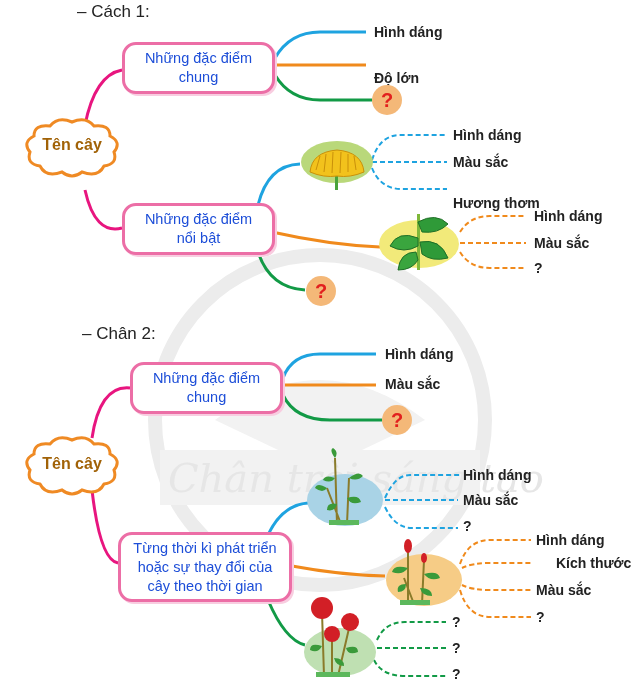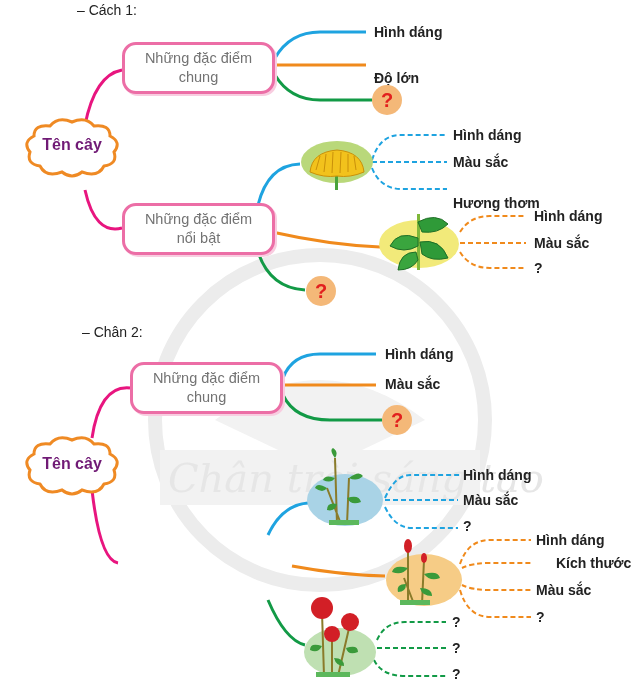--- a/index.html
+++ b/index.html
@@ -1,26 +1,26 @@
 <!DOCTYPE html>
 <html><head>
 <meta charset="utf-8">
 <style>
   html, body { margin:0; padding:0; background:#ffffff; }
   body { width:640px; height:682px; position:relative; overflow:hidden;
          font-family:"Liberation Sans", "DejaVu Sans", sans-serif; }
   .stage { position:absolute; left:0; top:0; width:640px; height:682px; }
   svg.lines { position:absolute; left:0; top:0; width:640px; height:682px; }
-  .heading { position:absolute; font-size:14px; color:#222; }
+  .heading { position:absolute; font-size:17px; color:#222; }
   .box { position:absolute; box-sizing:border-box; border:3px solid #ec6ea6;
-         border-radius:14px; background:#fff; color:#737373; font-size:14.5px;
+         border-radius:14px; background:#fff; color:#1d4ed8; font-size:14.5px;
          text-align:center; line-height:19px; display:flex; align-items:center;
          justify-content:center; box-shadow: 2px 2px 0 #f8cde0; }
   .cloud { position:absolute; width:100px; height:62px; }
-  .cloud-label { position:absolute; width:100px; text-align:center; color:#701a75;
+  .cloud-label { position:absolute; width:100px; text-align:center; color:#a16207;
                  font-weight:bold; font-size:16px; }
   .lbl { position:absolute; font-size:14px; color:#222; white-space:nowrap;font-weight:bold; }
   .q { position:absolute; width:30px; height:30px; border-radius:50%; background:#f4b878;
        color:#e2201e; font-weight:bold; font-size:20px; text-align:center; line-height:30px; }
   .watermark { position:absolute; left:168px; top:455px; font-family:"DejaVu Serif", serif;
                font-style:italic; font-size:40px; color:#e6e6e6; white-space:nowrap; }
 </style>
 </head>
 <body>
 
@@ -128,20 +128,23 @@
   </svg>
   <div class="cloud-label" style="left:22px;top:455px;">Tên cây</div>
 
   <div class="box" style="left:130px;top:362px;width:153px;height:52px;">
     <div><span>Những đặc điểm</span><br><span>chung</span></div>
   </div>
   <div class="lbl" style="left:385px;top:346px;">Hình dáng</div>
   <div class="lbl" style="left:385px;top:376px;">Màu sắc</div>
   <div class="q" style="left:382px;top:405px;">?</div>
 
+  <div class="box" style="left:118px;top:532px;width:174px;height:70px;">
+    <div><span>Từng thời kì phát triển</span><br><span>hoặc sự thay đổi của</span><br><span>cây theo thời gian</span></div>
+  </div>
 
   <svg style="position:absolute;left:303px;top:448px;" width="84" height="80" viewBox="0 0 84 80">
     <ellipse cx="42" cy="52" rx="38" ry="26" fill="#a9d3e6"></ellipse>
     <path d="M34 76 L32 10 M44 76 L46 30 M38 76 L24 40" stroke="#8a7b2a" stroke-width="2" fill="none"></path>
     <path d="M32 10 Q26 2 30 0 Q36 4 32 10Z M46 30 Q56 22 60 28 Q54 34 46 30Z M24 40 Q14 34 12 40 Q20 46 24 40Z M32 30 Q22 26 20 32 Q28 36 32 30Z M44 50 Q56 46 58 54 Q48 58 44 50Z M34 56 Q24 54 24 62 Q32 64 34 56Z" fill="#3a9a3a"></path>
     <rect x="26" y="72" width="30" height="5" fill="#5cb85c"></rect>
   </svg>
   <div class="lbl" style="left:463px;top:467px;">Hình dáng</div>
   <div class="lbl" style="left:463px;top:492px;">Màu sắc</div>
   <div class="lbl" style="left:463px;top:518px;">?</div>

